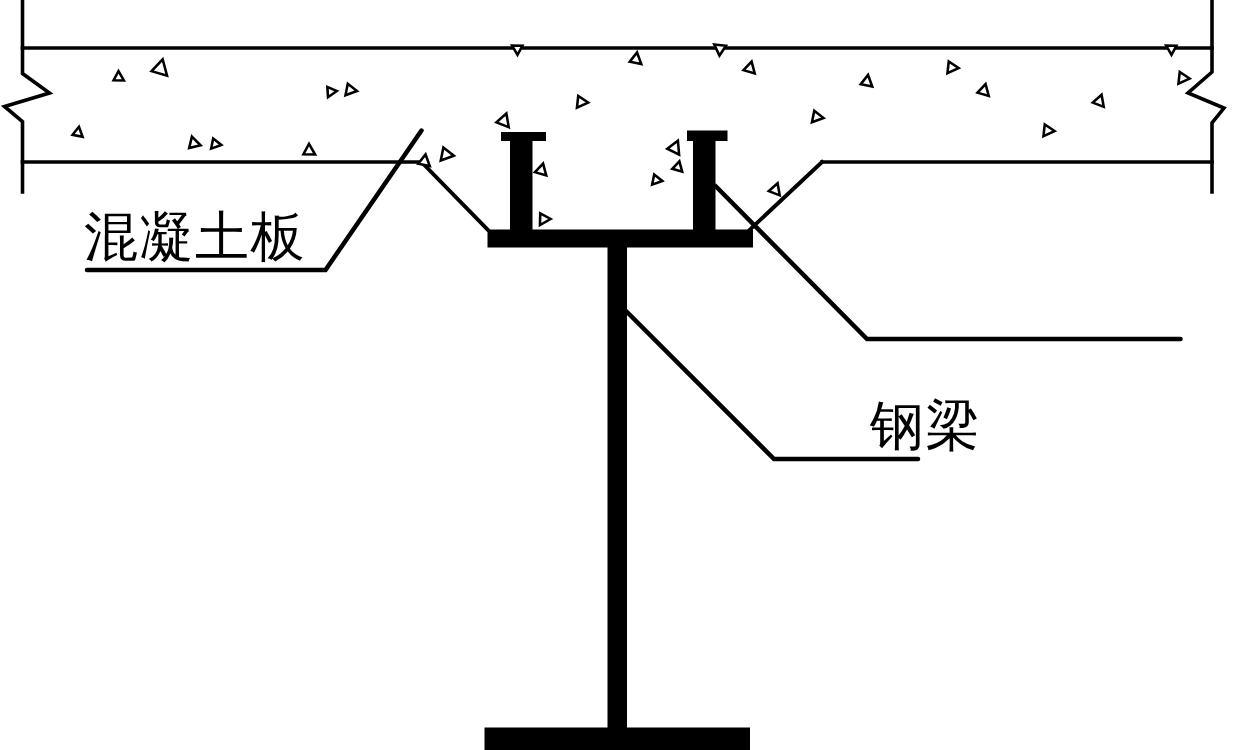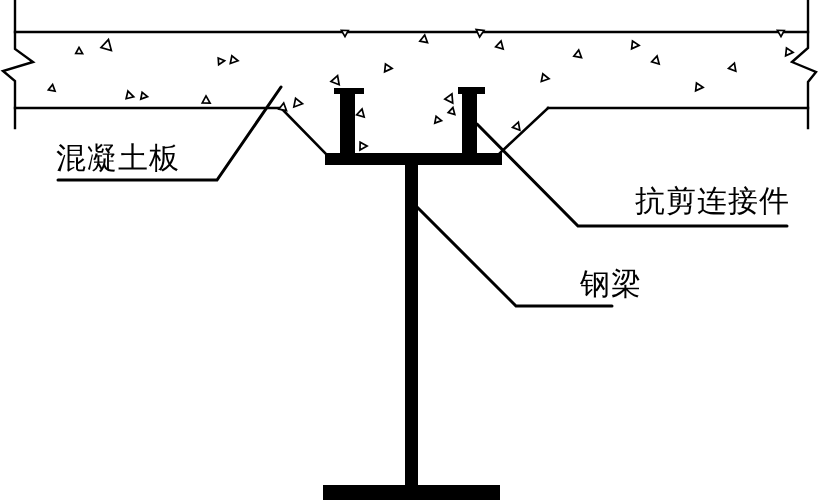--- a/index.html
+++ b/index.html
@@ -8,21 +8,21 @@
     position:relative;
     width:823px; height:500px;
     background:var(--paper);
     overflow:hidden;
     font-family:"Liberation Serif","DejaVu Serif",serif;
   }
   .stage svg{ position:absolute; left:0; top:0; display:block; }
   .callout-label{
     position:absolute;
     color:var(--ink);
-    font-size:30px;
+    font-size:36px;
     line-height:30px;
     letter-spacing:1px;
     white-space:nowrap;
     user-select:none;
     text-align:right;
   }
   #label-concrete{ left:56px; top:143px; }
   #label-shear{ left:635px; top:186px; }
   #label-steel{ left:580px; top:269px; }
 </style>
@@ -91,16 +91,15 @@
 
     <g stroke="var(--ink)" fill="none" stroke-width="3" stroke-linejoin="miter" stroke-linecap="round">
       <polyline points="281,87 217,180 58,180"></polyline>
       <polyline points="477,124 578,226 787,226"></polyline>
       <polyline points="417,207 516,306 612,306"></polyline>
     </g>
   </svg>
 
   <div class="callout-label" id="label-concrete">混凝土板</div>
 
-  <div class="callout-label" id="label-shear">抗剪连接件</div>
 
   <div class="callout-label" id="label-steel">钢梁</div>
 </div>
 
 </body></html>

